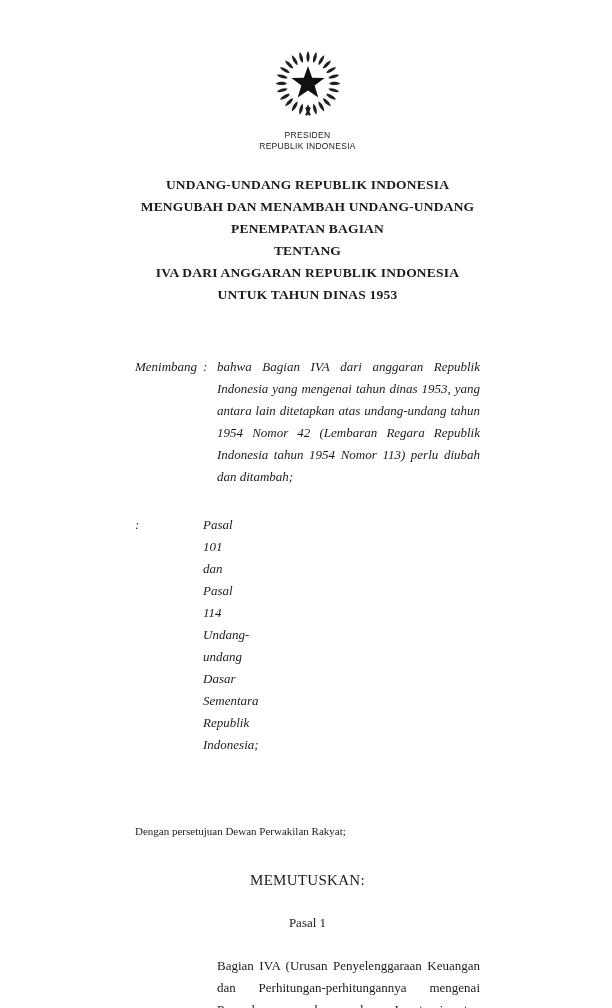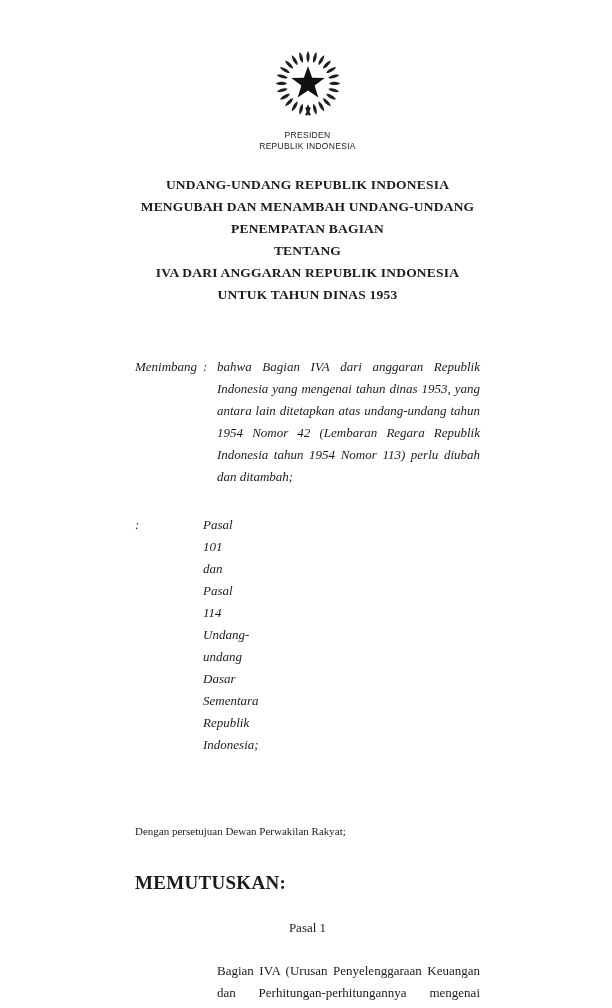--- a/index.html
+++ b/index.html
@@ -61,24 +61,23 @@
   .preamble-row .text  { text-align: justify; }
   .row-menimbang { margin-top: 50px; }
   .row-mengingat { margin-top: 26px; }
   .agreement-line {
     margin-top: 64px;
     font-size: 11px;
     line-height: 22px;
   }
   .memutuskan-heading {
     margin-top: 30px;
-    text-align: left;
-    font-size: 19px;
+    text-align: center;
+    font-size: 15px;
     letter-spacing: 0.3px;
-    font-weight: bold;
   }
   .pasal-heading {
     margin-top: 26px;
     text-align: center;
     font-size: 13px;
     font-family: Liberation Serif, serif;
   }
   .pasal-body {
     margin-top: 24px;
     margin-left: 82px;

